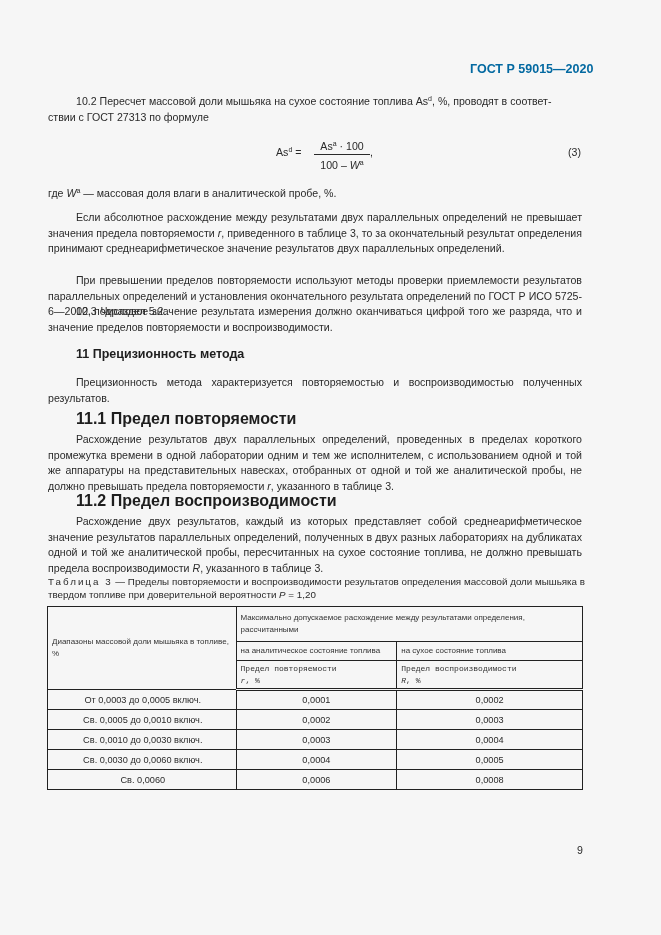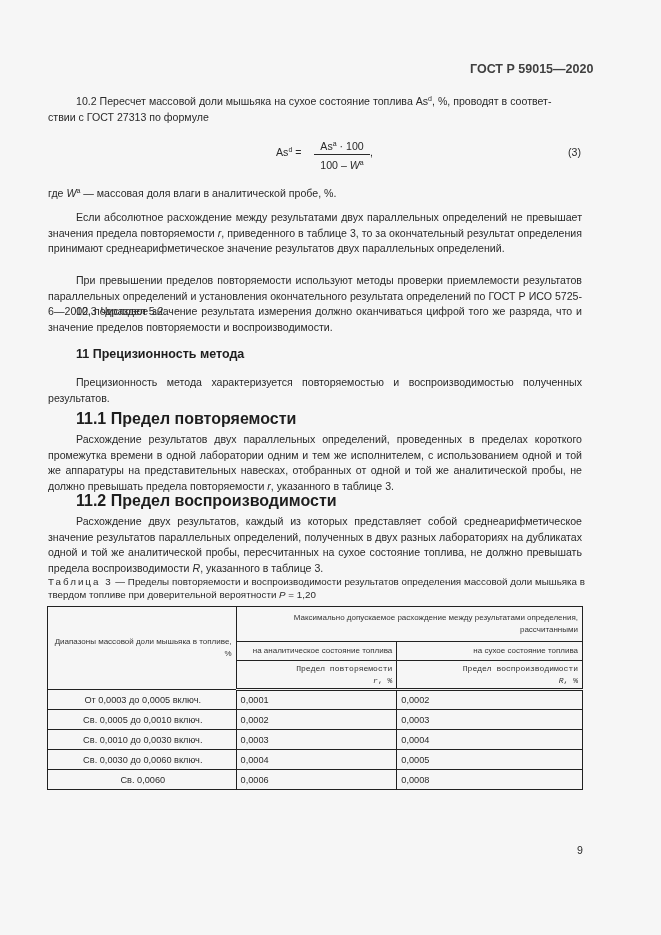--- a/index.html
+++ b/index.html
@@ -1,43 +1,43 @@
 <!DOCTYPE html>
 <html><head>
 <meta charset="utf-8">
 <style>
   html, body { margin: 0; padding: 0; }
   body {
     width: 661px; height: 935px; background: #f6f6f6; position: relative;
     font-family: "Liberation Sans", sans-serif; color: #2a2a2a; overflow: hidden;
   }
   .abs { position: absolute; }
-  .header-code { left: 470px; top: 62px; font-size: 12.5px; font-weight: bold; color: #404040; }
+  .header-code { left: 470px; top: 62px; font-size: 12.5px; font-weight: bold; color: #0369a1; }
   .para { left: 48px; width: 534px; font-size: 10.6px; line-height: 15.6px; text-align: justify; }
   .para .ind { display: inline-block; width: 28px; }
   .formula { left: 276px; top: 137px; font-size: 10.6px; width: 110px; height: 34px; }
   .formula .lhs { position: absolute; left: 0; top: 9px; }
   .formula .frac { position: absolute; left: 38px; top: 0; text-align: center; width: 56px; }
   .formula .num { display: block; line-height: 14px; border-bottom: 1px solid #2a2a2a; padding-bottom: 1px; }
   .formula .den { display: block; line-height: 14px; padding-top: 1px; }
   .formula .comma { position: absolute; left: 94px; top: 9px; }
   sup { font-size: 7px; vertical-align: 4px; }
   .eqnum { left: 568px; top: 146px; font-size: 10.6px; }
   .h1 { left: 76px; top: 347px; font-size: 12.5px; font-weight: bold; color: #1e1e1e; text-align: center; }
   .h2 { left: 76px; font-size: 16px; font-weight: bold; color: #1e1e1e; }
   .caption { left: 48px; top: 575px; width: 540px; font-size: 9.8px; line-height: 13px; }
   .caption .sp { letter-spacing: 2px; margin-top: 12px; }
   table.t3 {
     position: absolute; left: 47px; top: 606px; width: 536px; border-collapse: collapse;
     font-size: 9.2px; color: #2a2a2a;
   }
   table.t3 td { border: 1.3px solid #222; padding: 0 4px; }
-  table.t3 .hd { text-align: right; font-size: 8px; line-height: 12px; color: #333; }
+  table.t3 .hd { text-align: left; font-size: 8px; line-height: 12px; color: #333; }
   table.t3 tr.sep td { border-bottom: 3px double #222; }
-  table.t3 .c { }
+  table.t3 .c { text-align: center; }
   table.t3 .l { text-align: center; padding-left: 6px; }
   .pagenum { left: 577px; top: 844px; font-size: 10.6px; }
   i { font-style: italic; }
 </style>
 </head>
 <body>
 
 <div class="abs header-code">ГОСТ Р 59015—2020</div>
 
 <div class="abs para" style="top:91px;"><span class="ind"></span><span>10.2 Пересчет массовой доли мышьяка на сухое состояние топлива As</span><sup>d</sup><span>, %, проводят в соответ-</span><br><span>ствии с ГОСТ 27313 по формуле</span></div>

